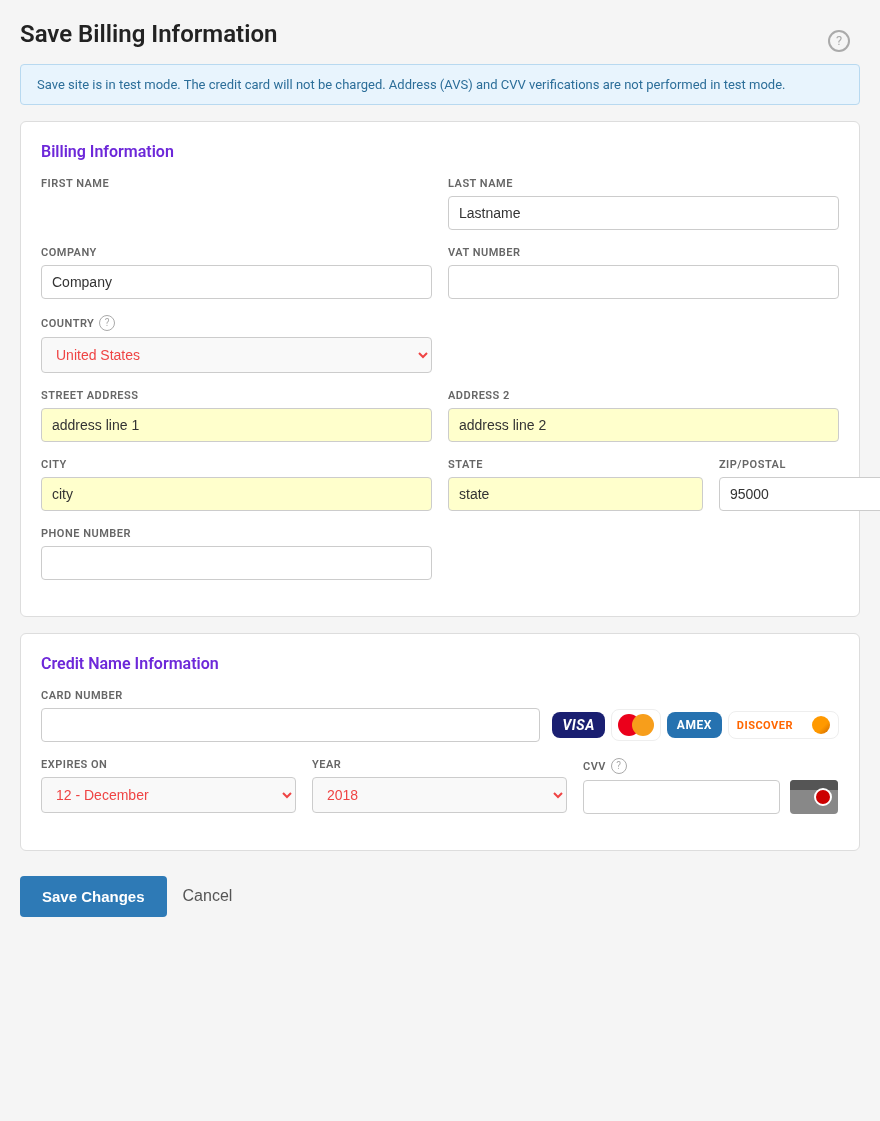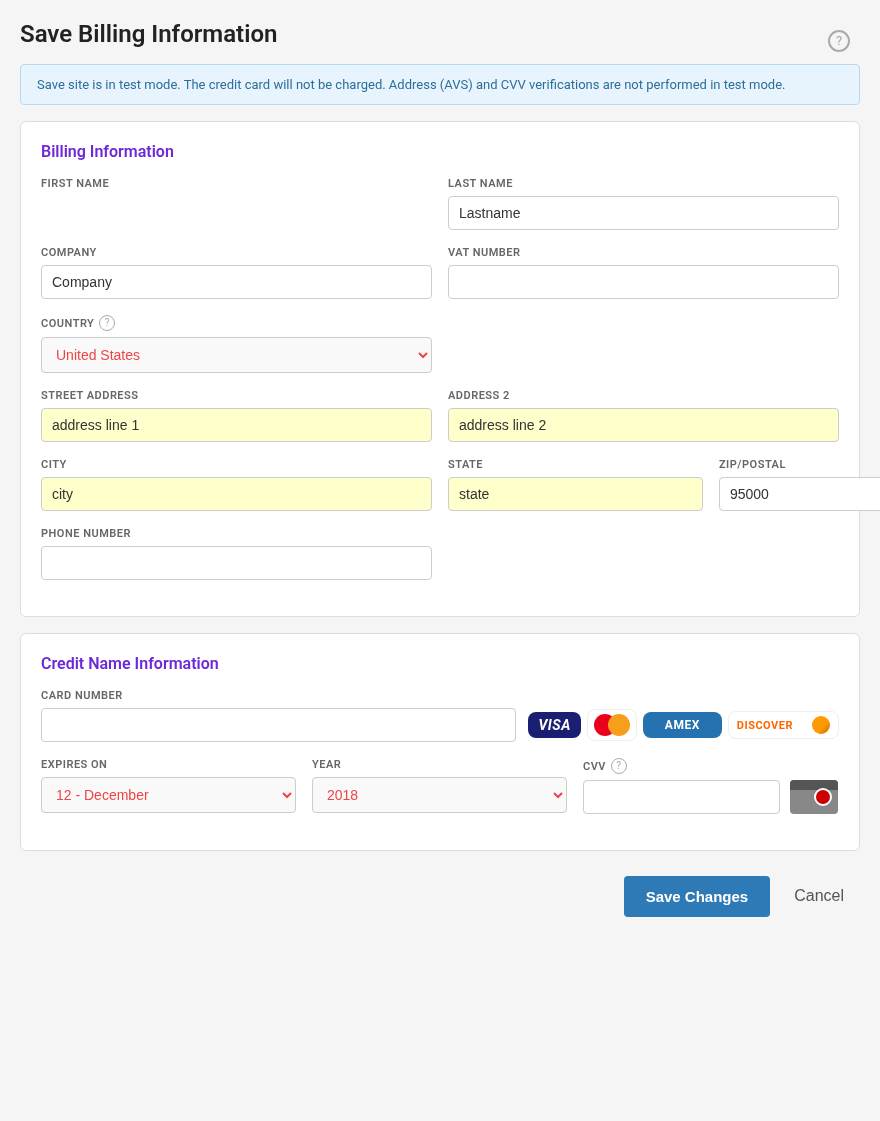--- a/index.html
+++ b/index.html
@@ -152,21 +152,21 @@
     .mc-circle-right {
       width: 22px; height: 22px;
       border-radius: 50%;
       background: #f79e1b;
       display: inline-block;
     }
     .card-logo.amex {
       background: #2672b0;
       color: #fff;
       font-size: 12px;
-      padding: 6px 22px;
+      padding: 6px 10px;
     }
     .card-logo.discover {
       background: #fff;
       border: 1px solid #eee;
       color: #f60;
       font-size: 11px;
       padding: 4px 8px;
       display: flex;
       align-items: center;
       gap: 19px;
@@ -228,23 +228,21 @@
       background: transparent;
       color: #555;
       border: none;
       padding: 12px 16px;
       font-size: 16px;
       cursor: pointer;
     }
     .action-row {
       display: flex;
       align-items: center;
-      gap: 8px;
       padding-top: 8px;
-      justify-content: flex-end;
     }
   </style>
 </head>
 <body>
 
 <div style="position:relative;">
   <h1 class="page-title">Save Billing Information</h1>
   <span class="help-icon-circle">?</span>
 </div>
 

